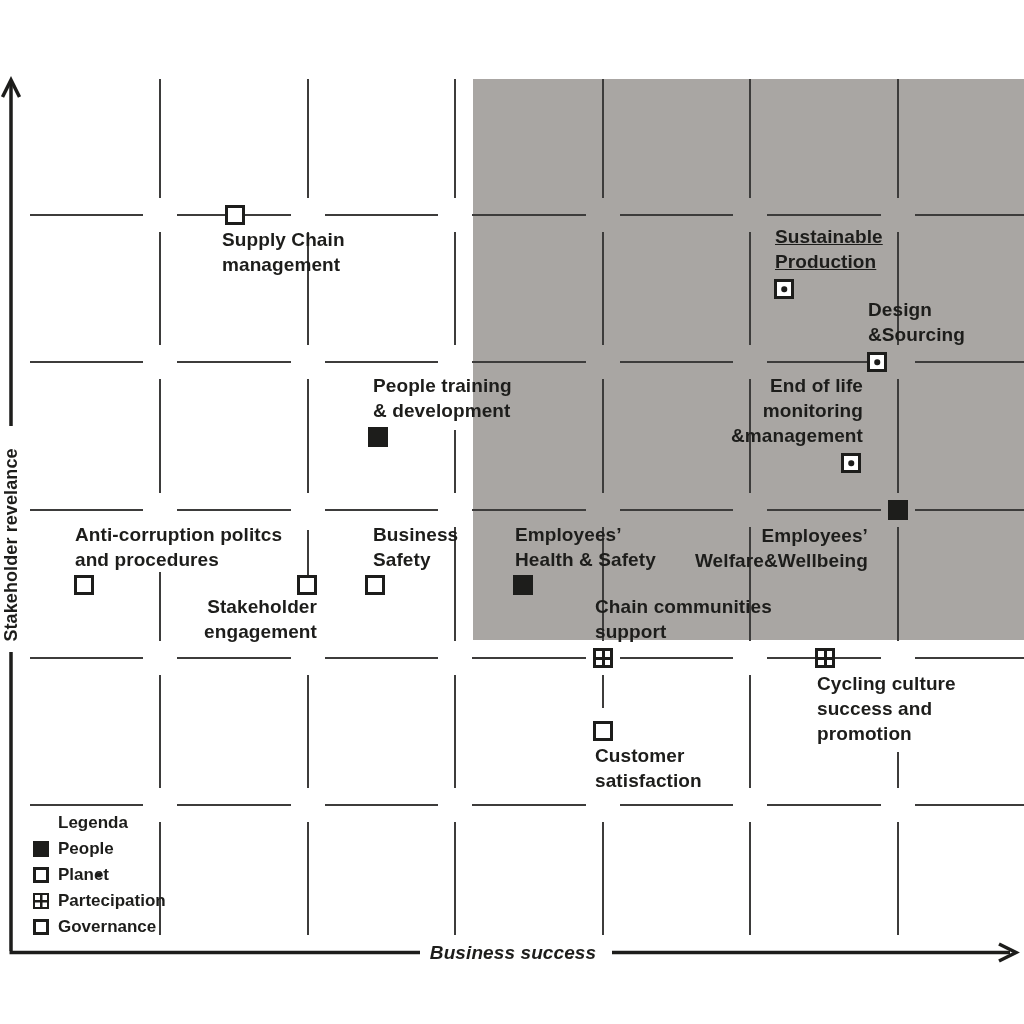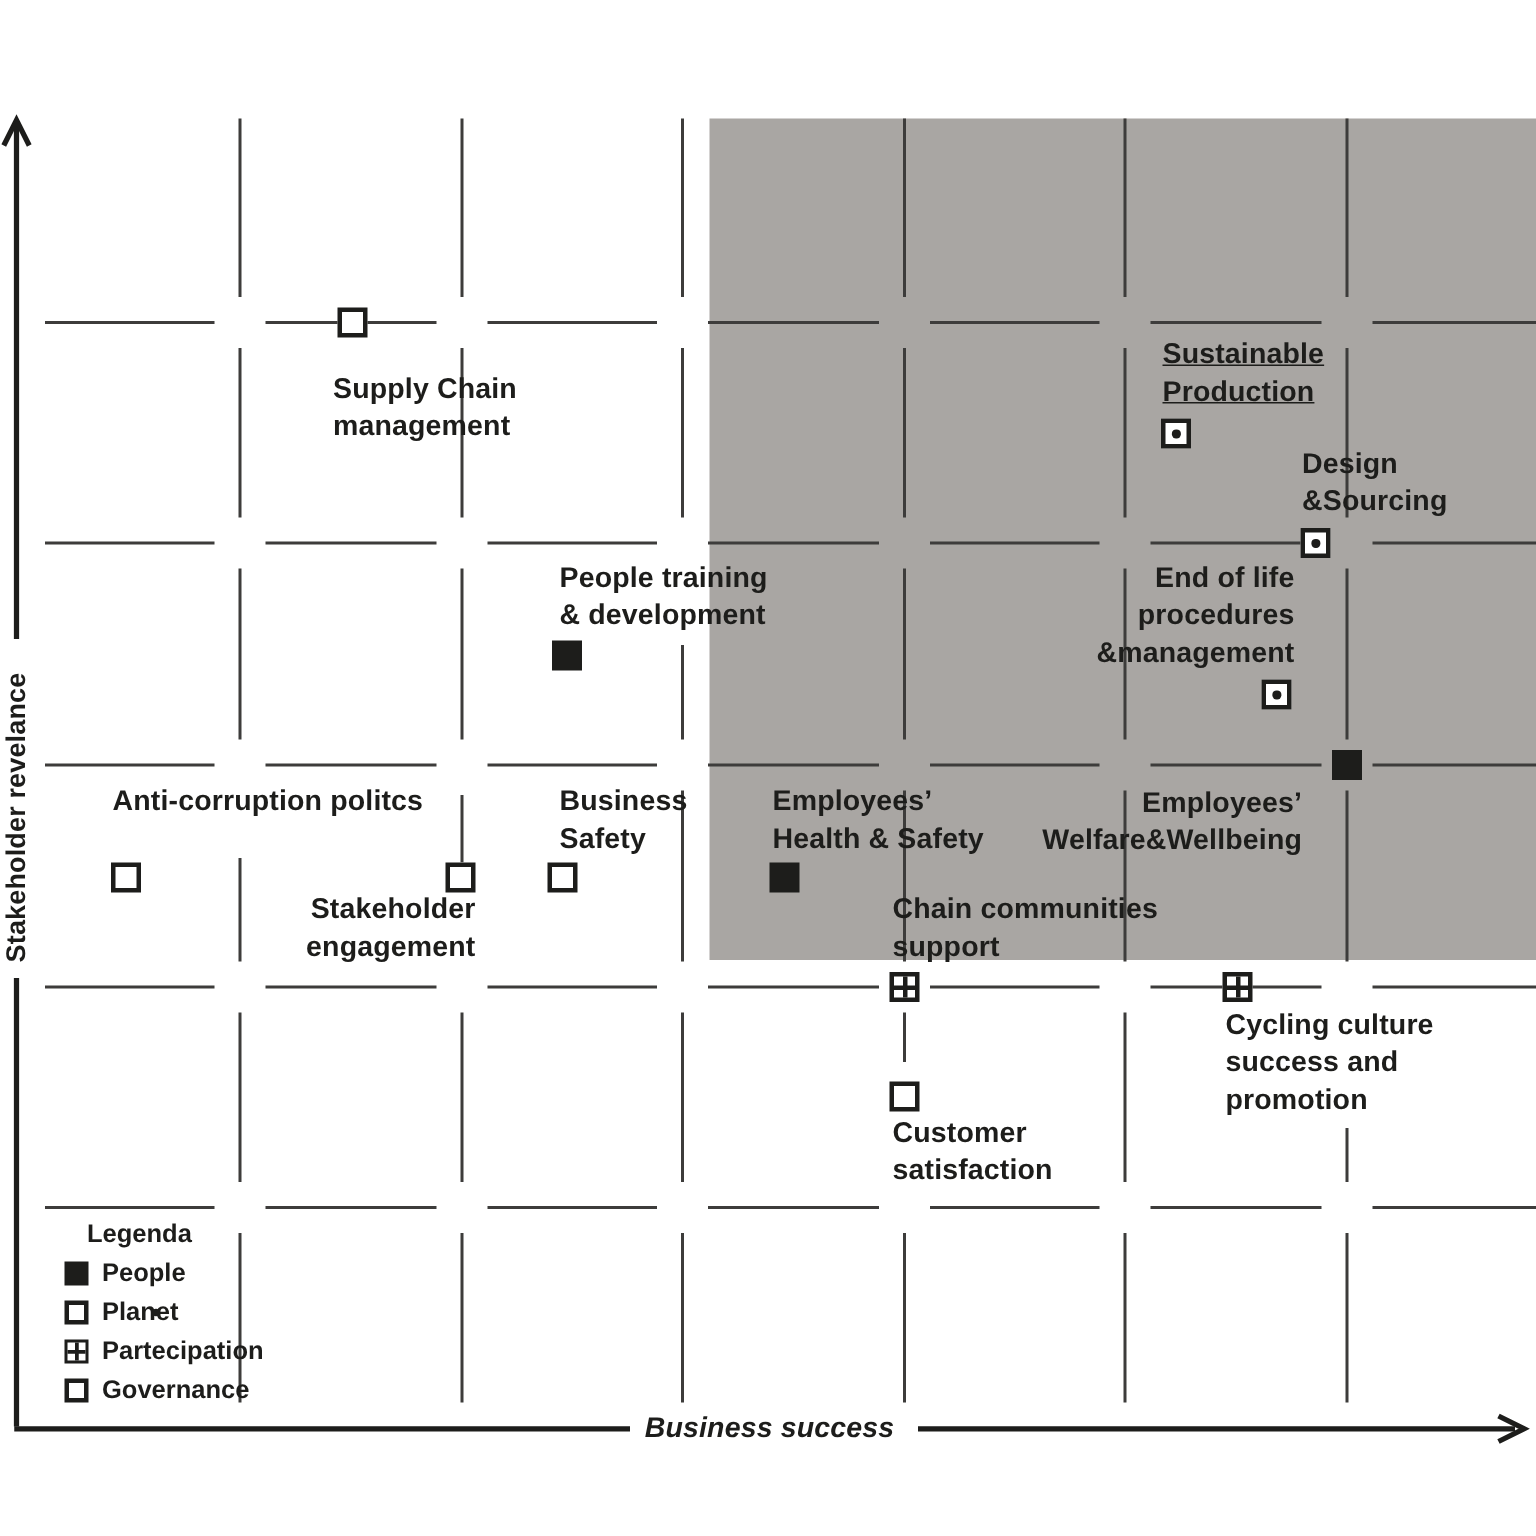--- a/index.html
+++ b/index.html
@@ -35,21 +35,21 @@
   .pt-label{position:absolute;z-index:4;font-size:19px;line-height:25px;
             font-weight:700;letter-spacing:.1px;}
   .pt-label div{white-space:nowrap;}
   .pt-label.right{text-align:right;}
   .axis-label{position:absolute;z-index:4;font-weight:700;font-size:19px;
               white-space:nowrap;letter-spacing:.1px;}
   .axis-label.y{transform:translate(-50%,-50%) rotate(-90deg);font-size:18px;}
   .axis-label.x{transform:translate(-50%,-50%);}
   .legend{position:absolute;z-index:4;}
   .legend-title{margin-left:25px;font-size:17px;font-weight:700;line-height:26px;}
-  .legend-row{display:flex;align-items:center;height:26px;margin-left:10px;}
+  .legend-row{display:flex;align-items:center;height:26px;}
   .legend-row .marker{position:static;transform:none;margin-right:9px;flex:0 0 auto;}
   .legend-row .legend-label{font-size:17px;font-weight:700;white-space:nowrap;}
 </style>
 </head>
 <body>
 
 <div class="canvas" style="--bg: #ffffff; --text: #1d1d1b; --axis: #1d1d1b; --grid: #3d3c3b; --mk: #1d1d1b; --quad: #a9a6a3;">
 
   <div class="quadrant" id="quadrant" style="left: 473px; top: 79px; width: 551px; height: 561px;"></div>
 
@@ -132,21 +132,21 @@
     <path class="axisline" d="M2.5 97 L11 80 L19.5 97"></path>
     <path class="axisline" d="M9.5 952.5 H 420 M612 952.5 H 1010"></path>
     <path class="axisline" d="M999 944 L1016 952.5 L999 961"></path>
   </svg>
 
   <div class="axis-label y" style="left:11px;top:545px;">Stakeholder revelance</div>
   <div class="axis-label x" style="left:513px;top:953px;font-style:italic;">Business success</div>
 
   <div id="points-layer">
       <div class="marker governance" style="left: 235px; top: 215px;"></div>
-      <div class="pt-label" style="left: 222px; top: 227px; margin-top: 20px;">
+      <div class="pt-label" style="left: 222px; top: 227px;">
         <div>Supply Chain</div>
         <div>management</div>
       </div>
       <div class="marker planet" style="left: 784px; top: 289px;"></div>
       <div class="pt-label" style="left: 775px; top: 224px; text-decoration: underline;">
         <div>Sustainable</div>
         <div>Production</div>
       </div>
       <div class="marker planet" style="left: 877px; top: 362px;"></div>
       <div class="pt-label" style="left: 868px; top: 297px;">
@@ -154,31 +154,32 @@
         <div>&amp;Sourcing</div>
       </div>
       <div class="marker people" style="left: 378px; top: 437px;"></div>
       <div class="pt-label" style="left: 373px; top: 373px;">
         <div>People training</div>
         <div>&amp; development</div>
       </div>
       <div class="marker planet" style="left: 851px; top: 463px;"></div>
       <div class="pt-label right" style="right: 161px; top: 373px;">
         <div>End of life</div>
-        <div>procedures</div>
+        <div>monitoring</div>
         <div>&amp;management</div>
       </div>
       <div class="marker people" style="left: 898px; top: 510px;"></div>
       <div class="pt-label right" style="right: 156px; top: 523px;">
         <div>Employees’</div>
         <div>Welfare&amp;Wellbeing</div>
       </div>
       <div class="marker governance" style="left: 84px; top: 585px;"></div>
       <div class="pt-label" style="left: 75px; top: 522px;">
         <div>Anti-corruption politcs</div>
+        <div>and procedures</div>
       </div>
       <div class="marker governance" style="left: 307px; top: 585px;"></div>
       <div class="pt-label right" style="right: 707px; top: 594px;">
         <div>Stakeholder</div>
         <div>engagement</div>
       </div>
       <div class="marker governance" style="left: 375px; top: 585px;"></div>
       <div class="pt-label" style="left: 373px; top: 522px;">
         <div>Business</div>
         <div>Safety</div>

